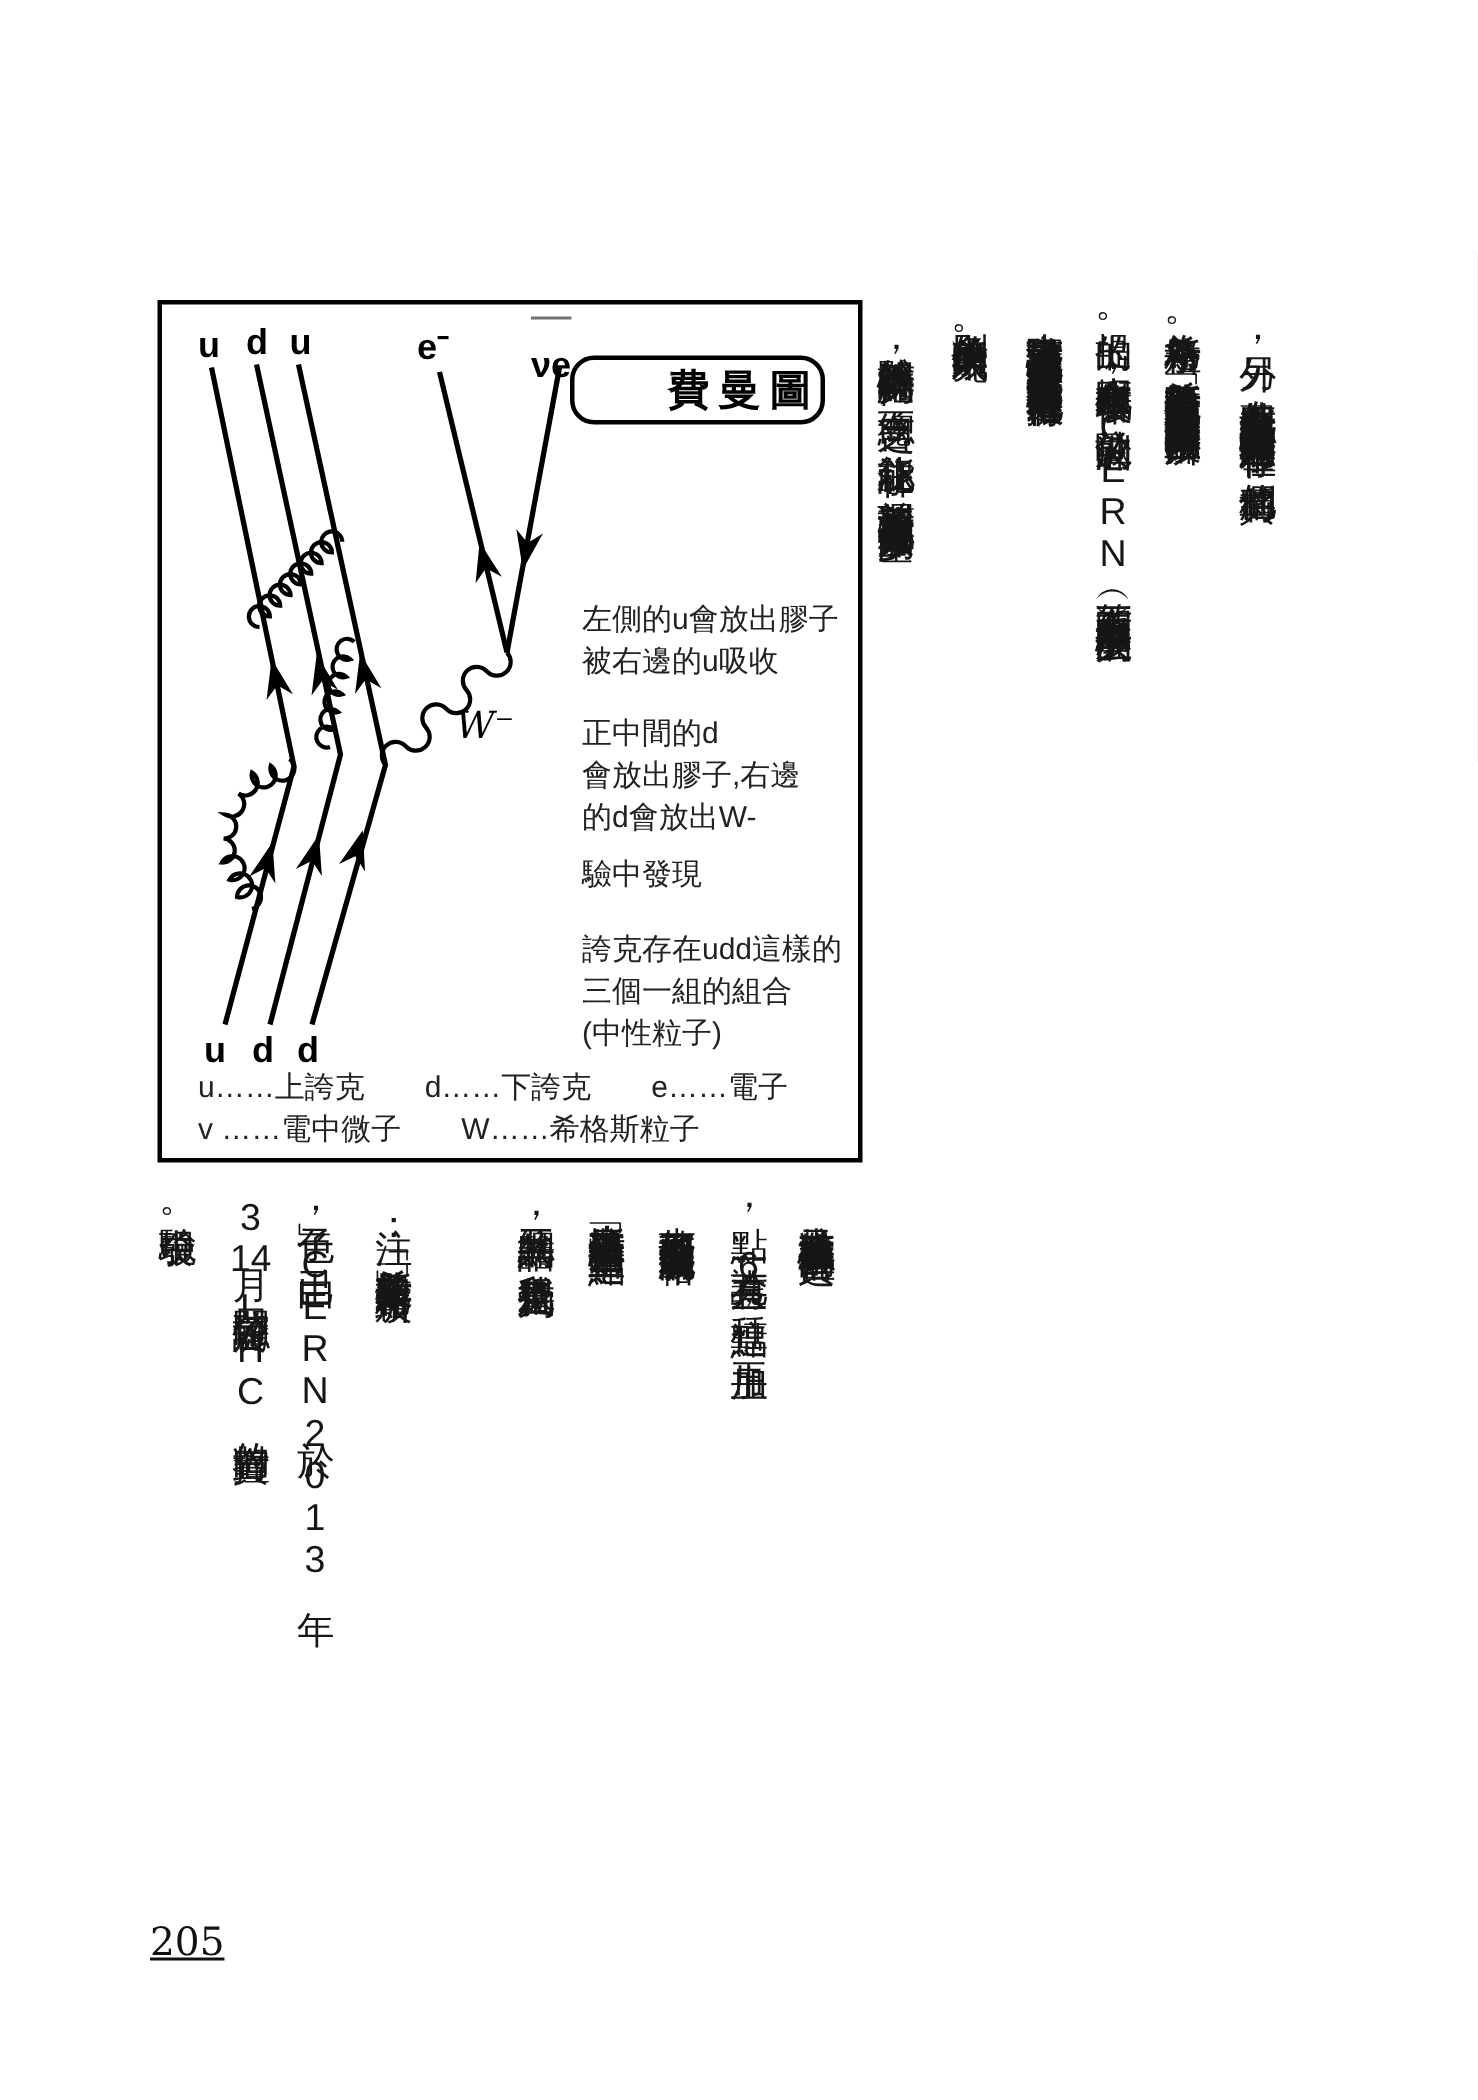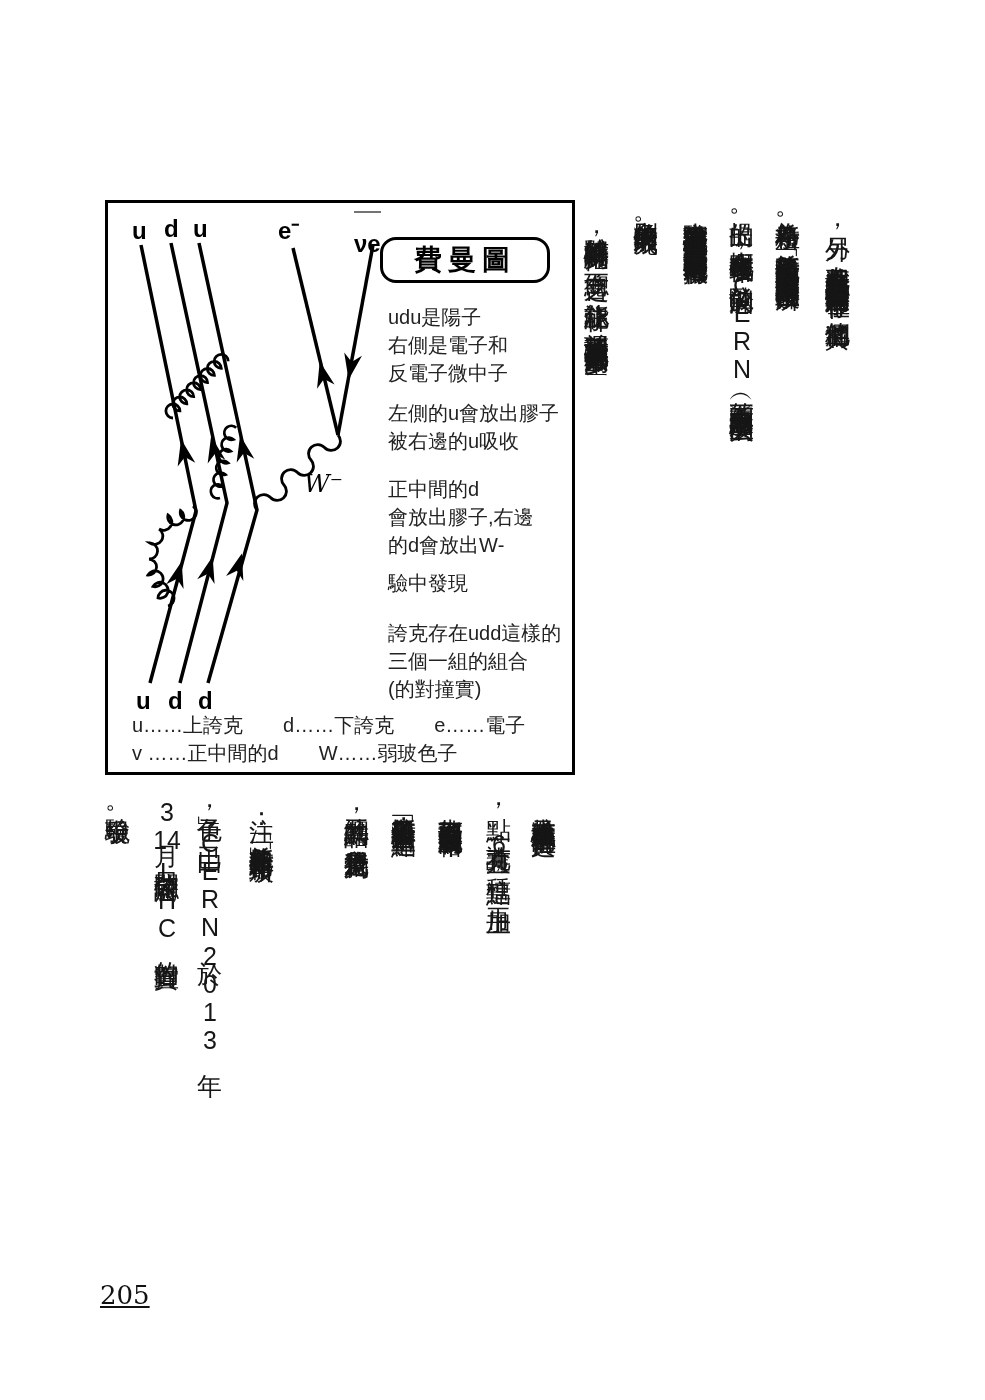--- a/index.html
+++ b/index.html
@@ -25,21 +25,21 @@
     position:absolute;left:105px;top:200px;width:470px;height:575px;
     border:3px solid #000;background:#fff;box-sizing:border-box;
   }
   #fig-svg{position:absolute;left:0;top:0;pointer-events:none;}
   .fig-label{position:absolute;font-size:24px;font-weight:bold;color:#000;}
   .overbar{border-top:2px solid #737373;padding-top:17px;}
   .w-label{position:absolute;font-size:25px;font-style:italic;font-family:"DejaVu Serif",serif;color:#000;}
   #fig-title{
     position:absolute;left:272px;top:34px;width:170px;height:46px;
     border:3px solid #000;border-radius:16px;box-sizing:border-box;
-    display:flex;align-items:center;justify-content:center;
+    display:flex;align-items:center;justify-content:flex-end;
     font-size:28px;font-weight:bold;letter-spacing:6px;color:#000;
   }
   .fig-note{
     position:absolute;left:280px;width:185px;
     font-size:20px;line-height:28px;white-space:pre-line;color:#222;
   }
   .fig-qlabel{position:absolute;font-size:24px;font-weight:bold;color:#000;}
   #fig-legend{
     position:absolute;left:24px;top:508px;width:430px;
     font-size:20px;line-height:28px;color:#222;white-space:pre-line;
@@ -97,35 +97,32 @@
     <span class="fig-qlabel" style="left:28px;top:484px">u</span>
     <span class="fig-qlabel" style="left:60px;top:484px">d</span>
     <span class="fig-qlabel" style="left:90px;top:484px">d</span>
 
     <span class="w-label" style="left:196px;top:266px">W⁻</span>
 
     <div id="fig-title">
       <span>費曼圖</span>
     </div>
 
-    <div class="fig-note" style="top:100px">udu是陽子
-右側是電子和
-反電子微中子</div>
     <div class="fig-note" style="top:196px">左側的u會放出膠子
 被右邊的u吸收</div>
     <div class="fig-note" style="top:272px">正中間的d
 會放出膠子,右邊
 的d會放出W-</div>
     <div class="fig-note" style="top:366px">驗中發現</div>
     <div class="fig-note" style="top:416px">誇克存在udd這樣的
 三個一組的組合
-(的對撞實)</div>
+(中性粒子)</div>
 
     <div id="fig-legend">u……上誇克　　d……下誇克　　e……電子
-v ……正中間的d　　W……弱玻色子</div>
+v ……電中微子　　W……希格斯粒子</div>
   </div>
 
   <div class="vcol" style="left:823px;top:218px">另外，在此之外還有人認為有給與基本粒子「重量」的特別的基本粒子存在。他們將其稱</div>
   <div class="vcol" style="left:773px;top:202px">為希格斯粒子。希格斯粒子賦予「重量」的這一複雜機制是由本次諾貝爾獎得主南部教授所</div>
   <div class="vcol" style="left:727px;top:202px"><span>提出的。大概在明年或者後年，位於歐洲的</span><span class="up">CERN</span><span>的有（東京的）山手線一圈那麼大的巨</span></div>
   <div class="vcol" style="left:681px;top:202px">大實驗設備就有可能發現這種基本粒子（發現之前南部教授就已經得獎的原因是他還擁有很</div>
   <div class="vcol" style="left:631px;top:202px">多別的偉大的研究成果）。</div>
   <div class="vcol" style="left:582px;top:218px">雖然解說得有點匆忙，總而言之，能記住小林．益川理論預言了所有物質都由非常少的基</div>
 
   <div class="vcol" style="left:529px;top:798px">本粒子構成以及基本粒子的性質這一</div>

